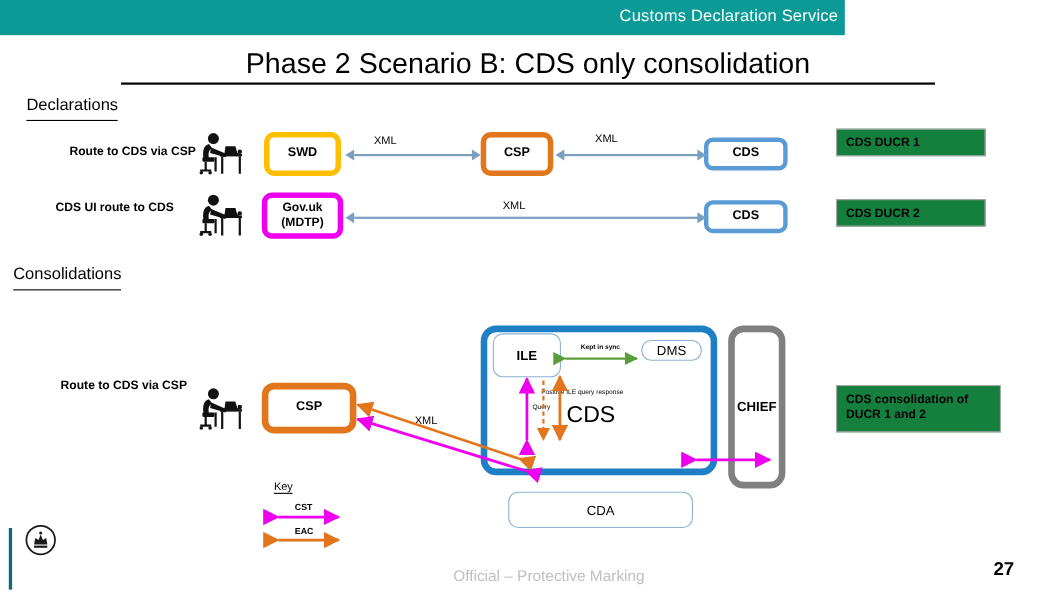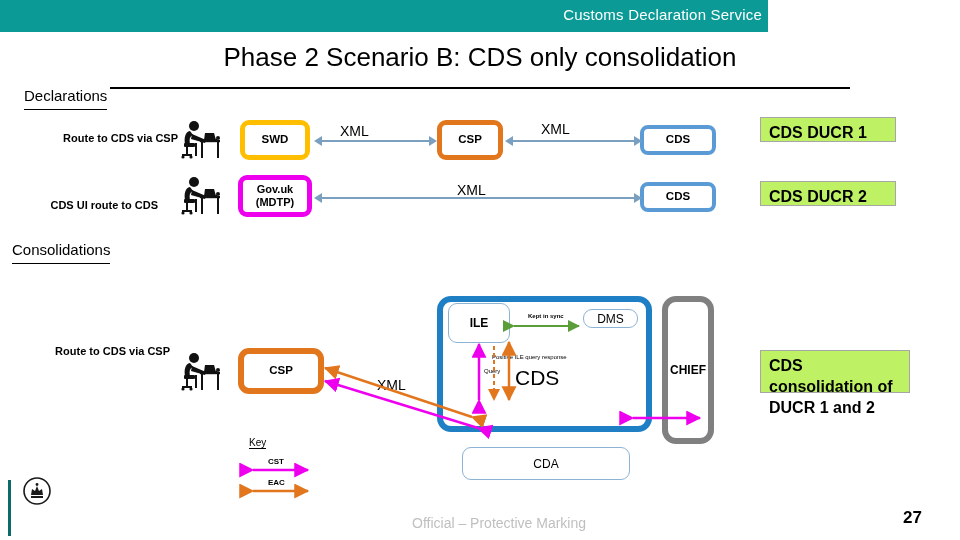--- a/index.html
+++ b/index.html
@@ -20,41 +20,41 @@
   .topbar-title{
     position:absolute;right:6px;top:6px;
     color:#ffffff;font-size:15px;letter-spacing:.2px;
     font-family:"Liberation Sans", sans-serif;
   }
 
   
   .slide-title{
     position:absolute;left:110px;top:42px;width:740px;
     text-align:center;font-size:26px;color:#000;
-    border-bottom:2px solid #000;padding-bottom:14px;
+    border-bottom:2px solid #000;padding-bottom:2px;
     white-space:nowrap;
   }
 
   
   .section-head{
     position:absolute;font-size:15px;color:#000;
     border-bottom:1.5px solid #000;padding-bottom:4px;
     line-height:1.1;
   }
   #sec-declarations{left:24px;top:88px;}
   #sec-consolidations{left:12px;top:242px;}
 
   
   .row-label{
     position:absolute;font-size:11px;font-weight:bold;color:#000;
     line-height:1.35;
     text-align:right;
   }
   #lbl-route1{left:48px;top:131px;width:130px;}
-  #lbl-route2{left:48px;top:198px;width:110px;}
+  #lbl-route2{left:48px;top:182px;width:110px;}
   #lbl-route3{left:10px;top:344px;width:160px;}
 
   
   .person{position:absolute;width:46px;height:46px;}
   #person1{left:178px;top:118px;}
   #person2{left:178px;top:174px;}
   #person3{left:178px;top:350px;}
 
   
   .node{
@@ -71,37 +71,37 @@
     border:5px solid #e2761c;border-radius:9px;}
   .node.cds1{left:640px;top:125px;width:76px;height:30px;
     border:4px solid #5b9bd5;border-radius:8px;}
   .node.cds2{left:640px;top:182px;width:76px;height:30px;
     border:4px solid #5b9bd5;border-radius:8px;}
   .node.csp2{left:238px;top:348px;width:86px;height:46px;
     border:6px solid #e2761c;border-radius:11px;}
 
   
   .callout{
-    position:absolute;background:#bef264;border:1px solid #a6a6a6;
-    font-size:16px;font-weight:bold;color:#000;
+    position:absolute;background:#15803d;border:1px solid #a6a6a6;
+    font-size:11px;font-weight:bold;color:#000;
     box-sizing:border-box;padding:5px 8px;line-height:1.3;
   }
   #ducr1{left:760px;top:117px;width:136px;height:25px;}
   #ducr2{left:760px;top:181px;width:136px;height:25px;}
   #consol-note{left:760px;top:350px;width:150px;height:43px;}
 
   
   .conn{position:absolute;height:2px;background:#7ba0bf;}
   .arrowhead{position:absolute;width:0;height:0;}
   .ah-left{border-top:5px solid transparent;border-bottom:5px solid transparent;
     border-right:8px solid #7ba0bf;}
   .ah-right{border-top:5px solid transparent;border-bottom:5px solid transparent;
     border-left:8px solid #7ba0bf;}
 
-  .conn-label{position:absolute;font-size:14px;color:#000;}
+  .conn-label{position:absolute;font-size:10px;color:#000;}
 
   
   .cds-container{
     position:absolute;left:437px;top:296px;width:215px;height:136px;
     border:6px solid #1f7fc4;border-radius:14px;background:#ffffff;
     box-sizing:border-box;
   }
   .cds-word{
     position:absolute;left:515px;top:366px;font-size:21px;color:#000;
     font-family:"Liberation Sans", sans-serif;

